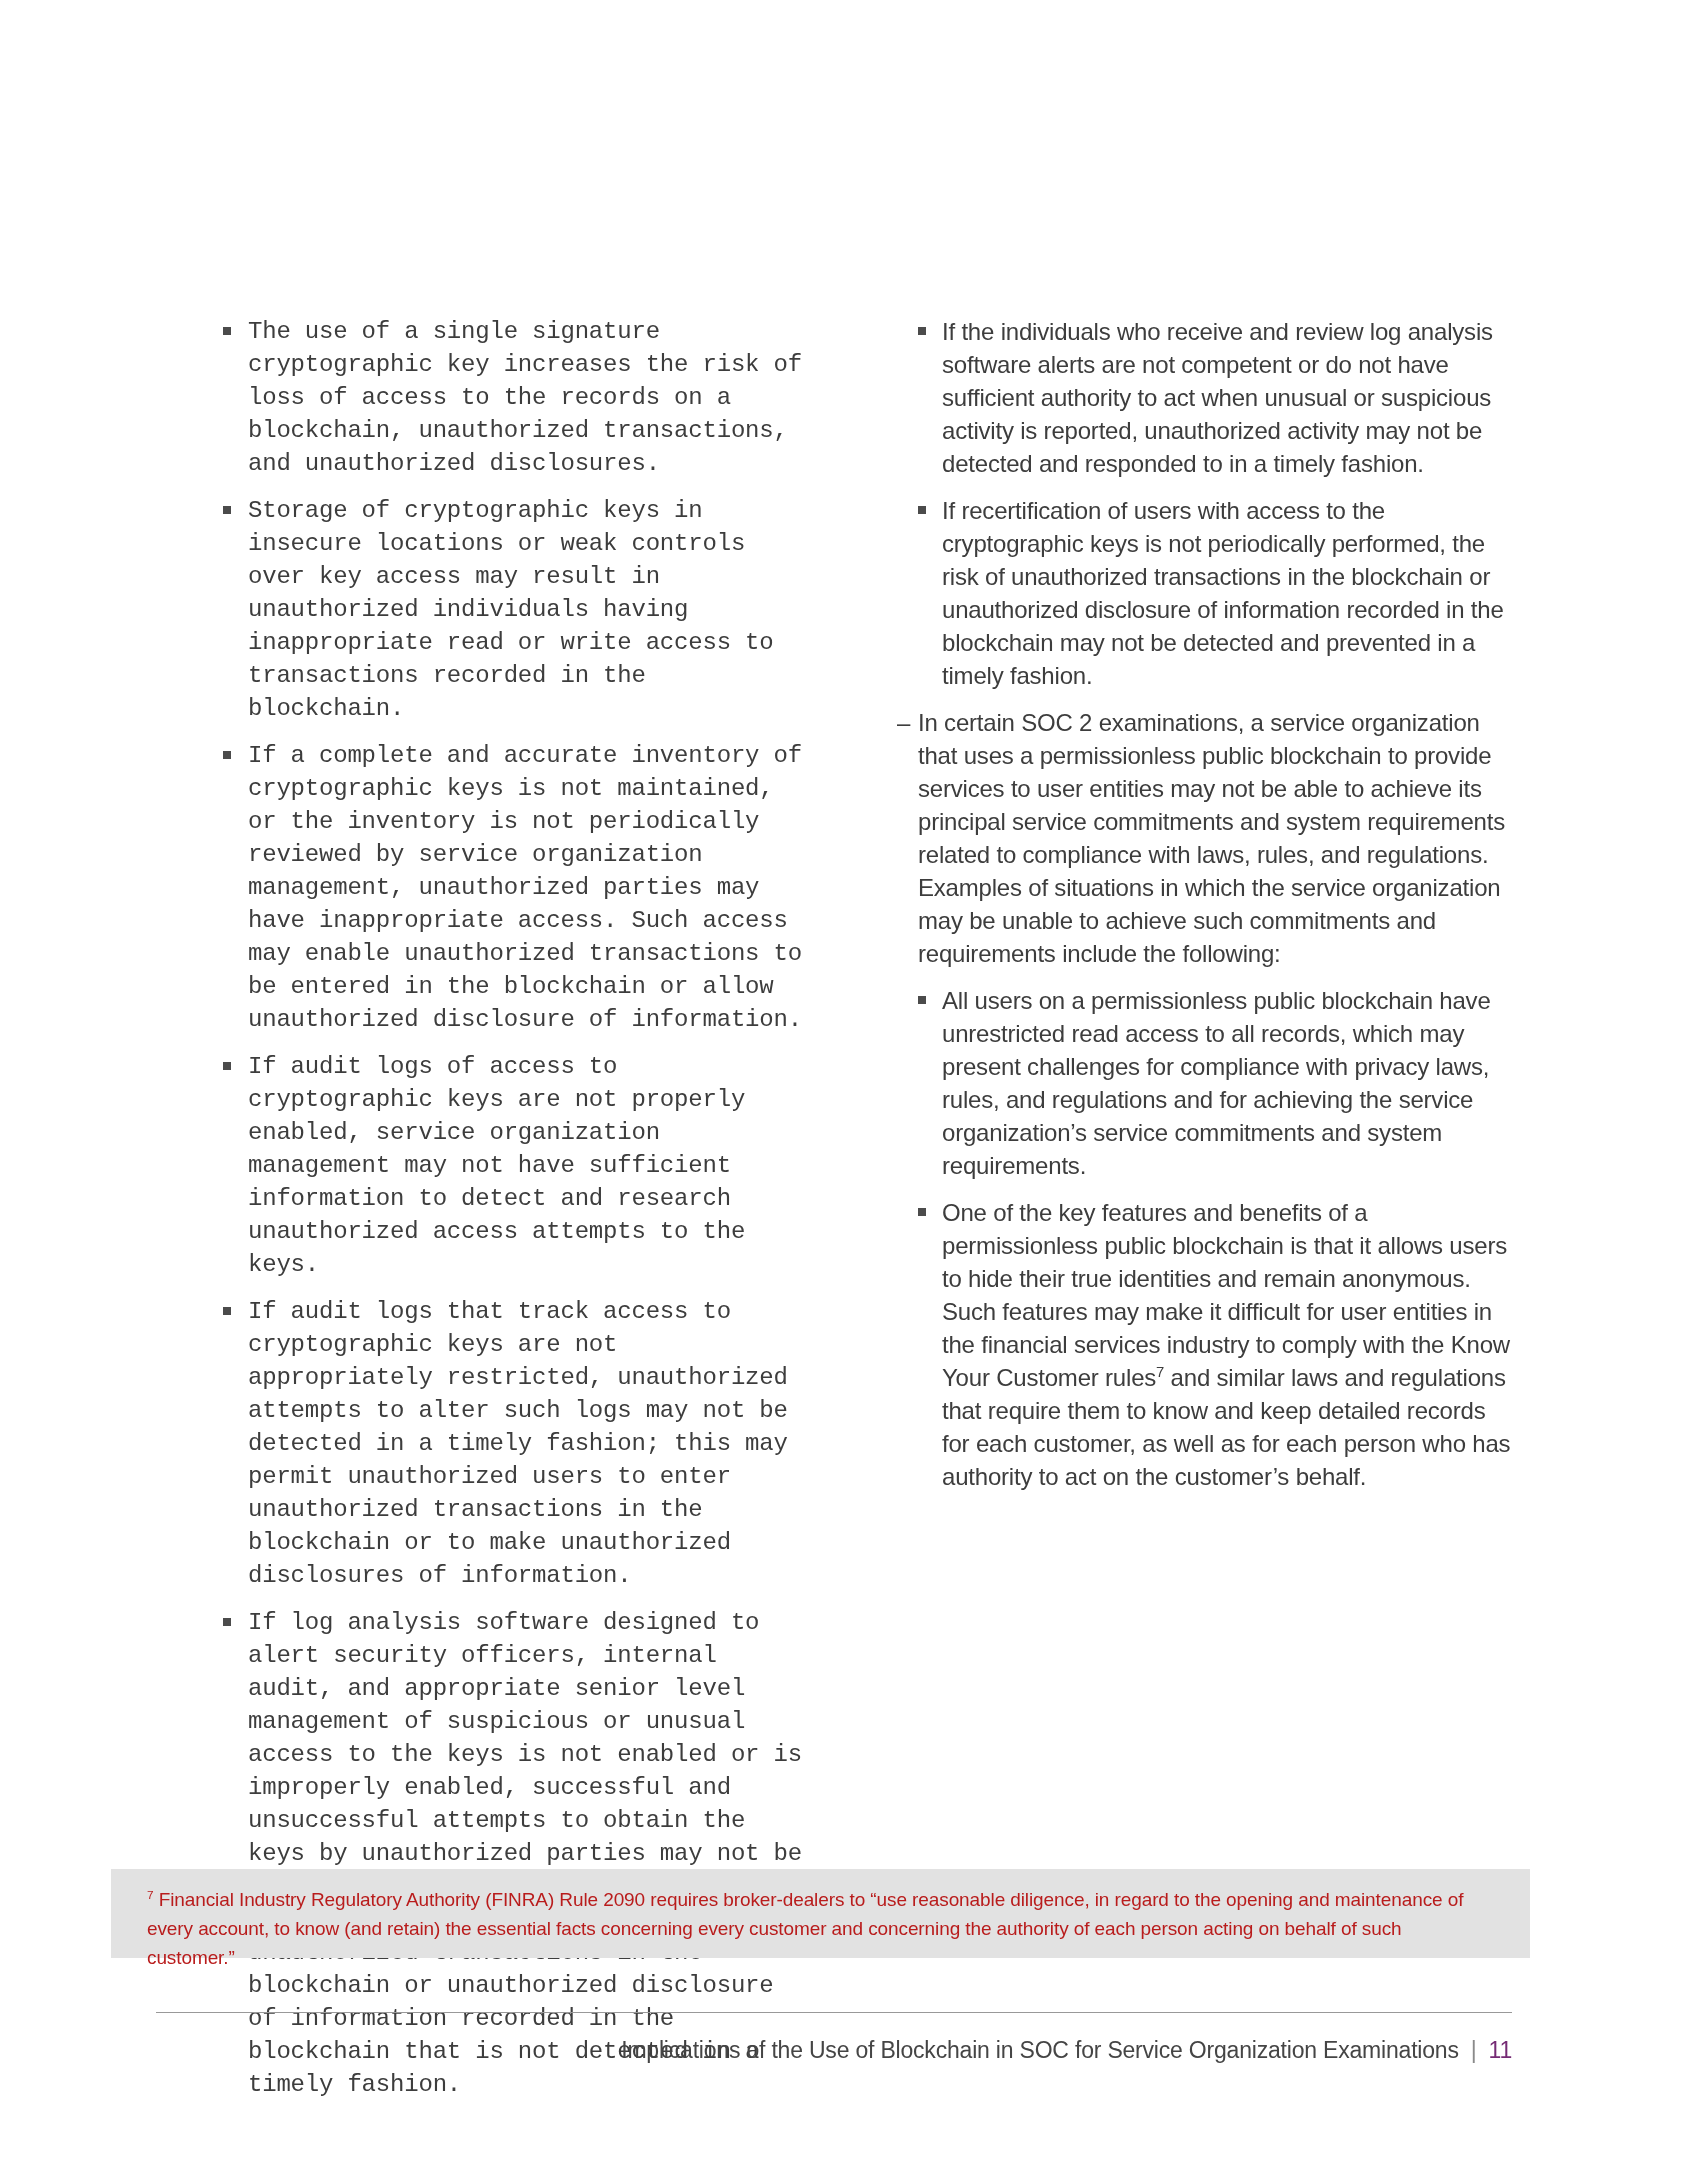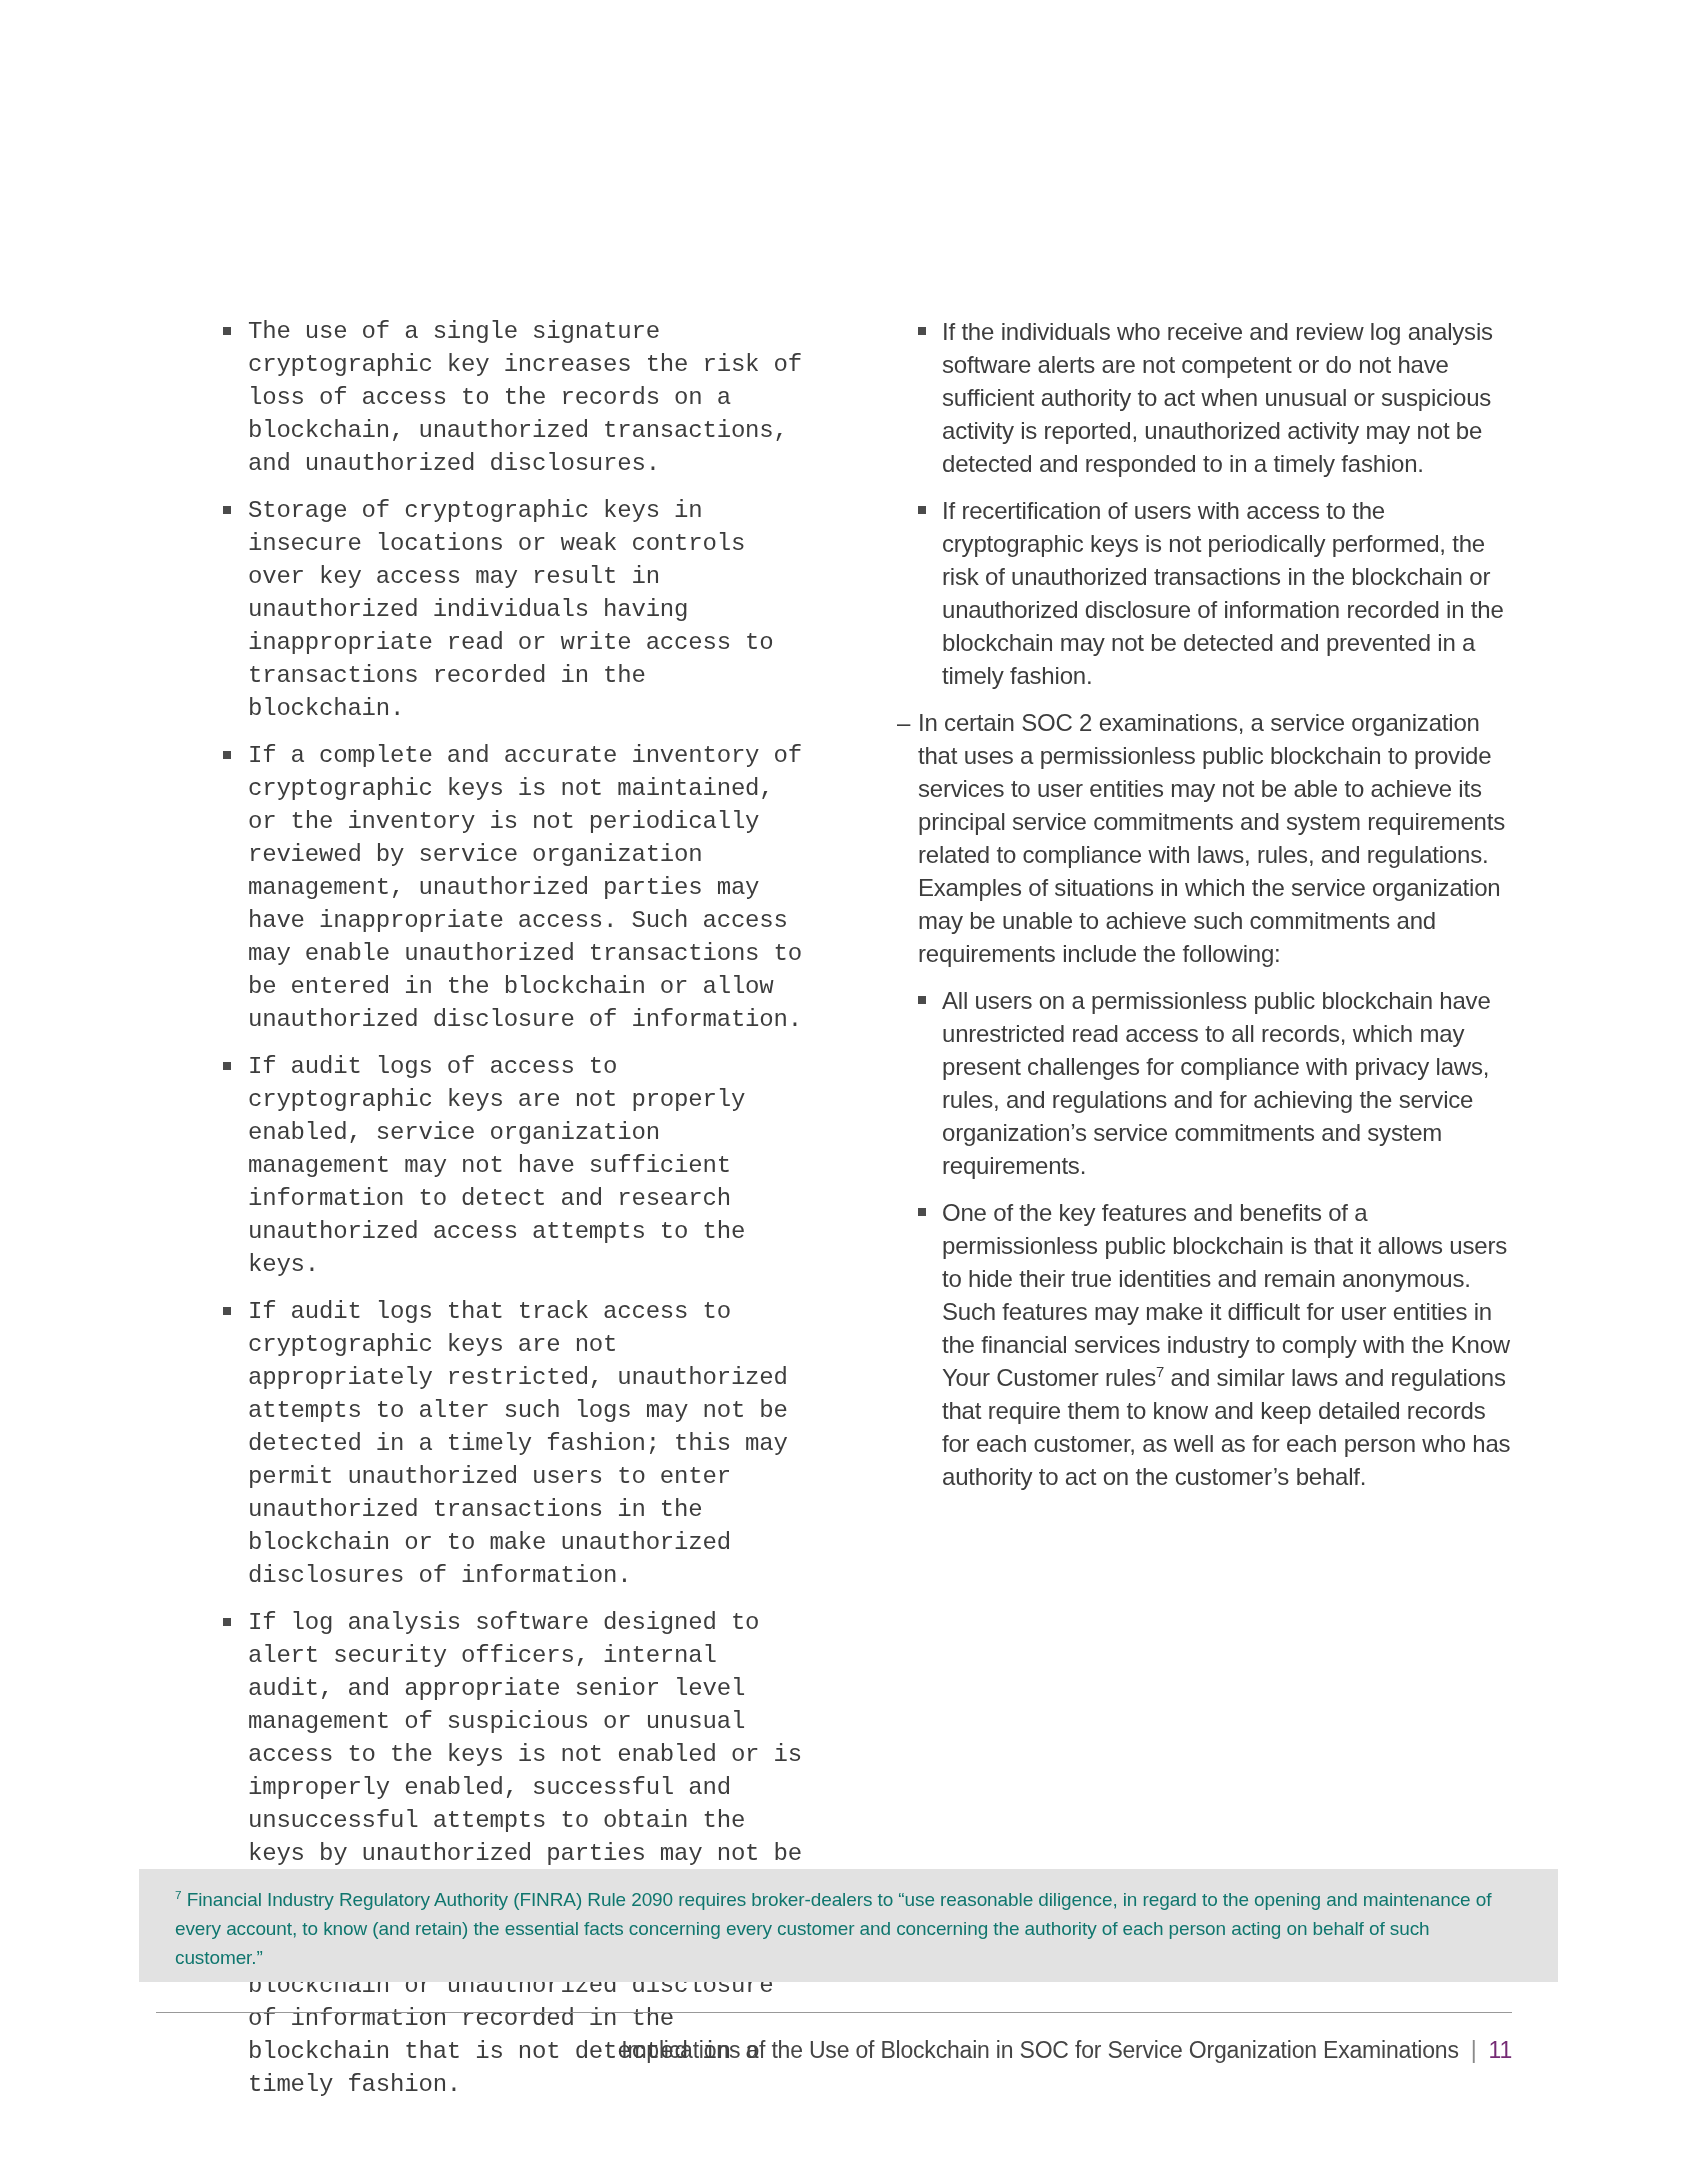--- a/index.html
+++ b/index.html
@@ -44,29 +44,28 @@
   .heading-text { color: #752a74; font-weight: bold; font-size: 25px; }
 
   .dash-item { position: relative; padding-left: 62px; margin-bottom: 14px; }
   .marker-dash { position: absolute; left: 41px; top: 0; color: #3d3d3d; }
 
   sup { font-size: 0.62em; vertical-align: super; line-height: 0; }
 
   .footnote {
     position: absolute;
     left: 111px; top: 1869px;
-    width: 1419px; height: 113px;
+    width: 1419px; height: 89px;
     box-sizing: border-box;
     background: #e2e2e2;
     padding: 16px 44px 0 36px;
     font-size: 19px;
     line-height: 29px;
-    color: #0f766e;
+    color: #b91c1c;
     letter-spacing: -0.1px;
-    margin-left: 28px;
   }
 
   .footer-rule {
     position: absolute;
     left: 156px; top: 2012px;
     width: 1356px; height: 1px;
     background: #999999;
   }
   .footer {
     position: absolute;

